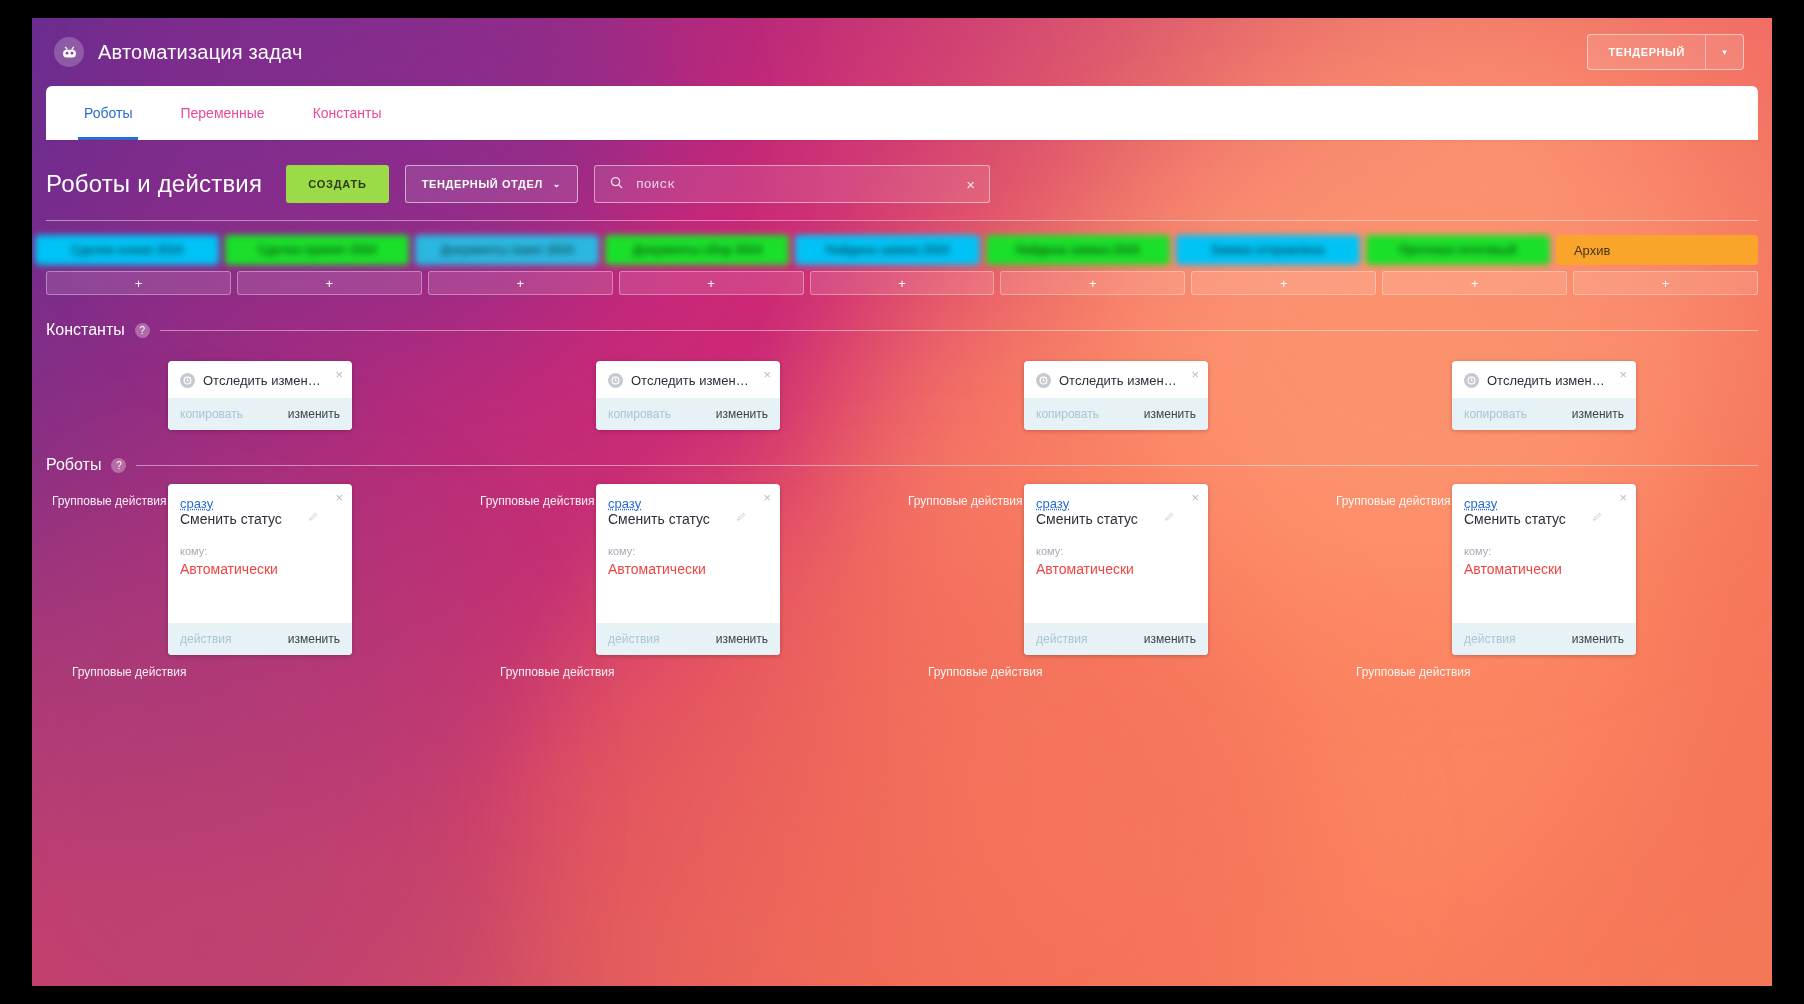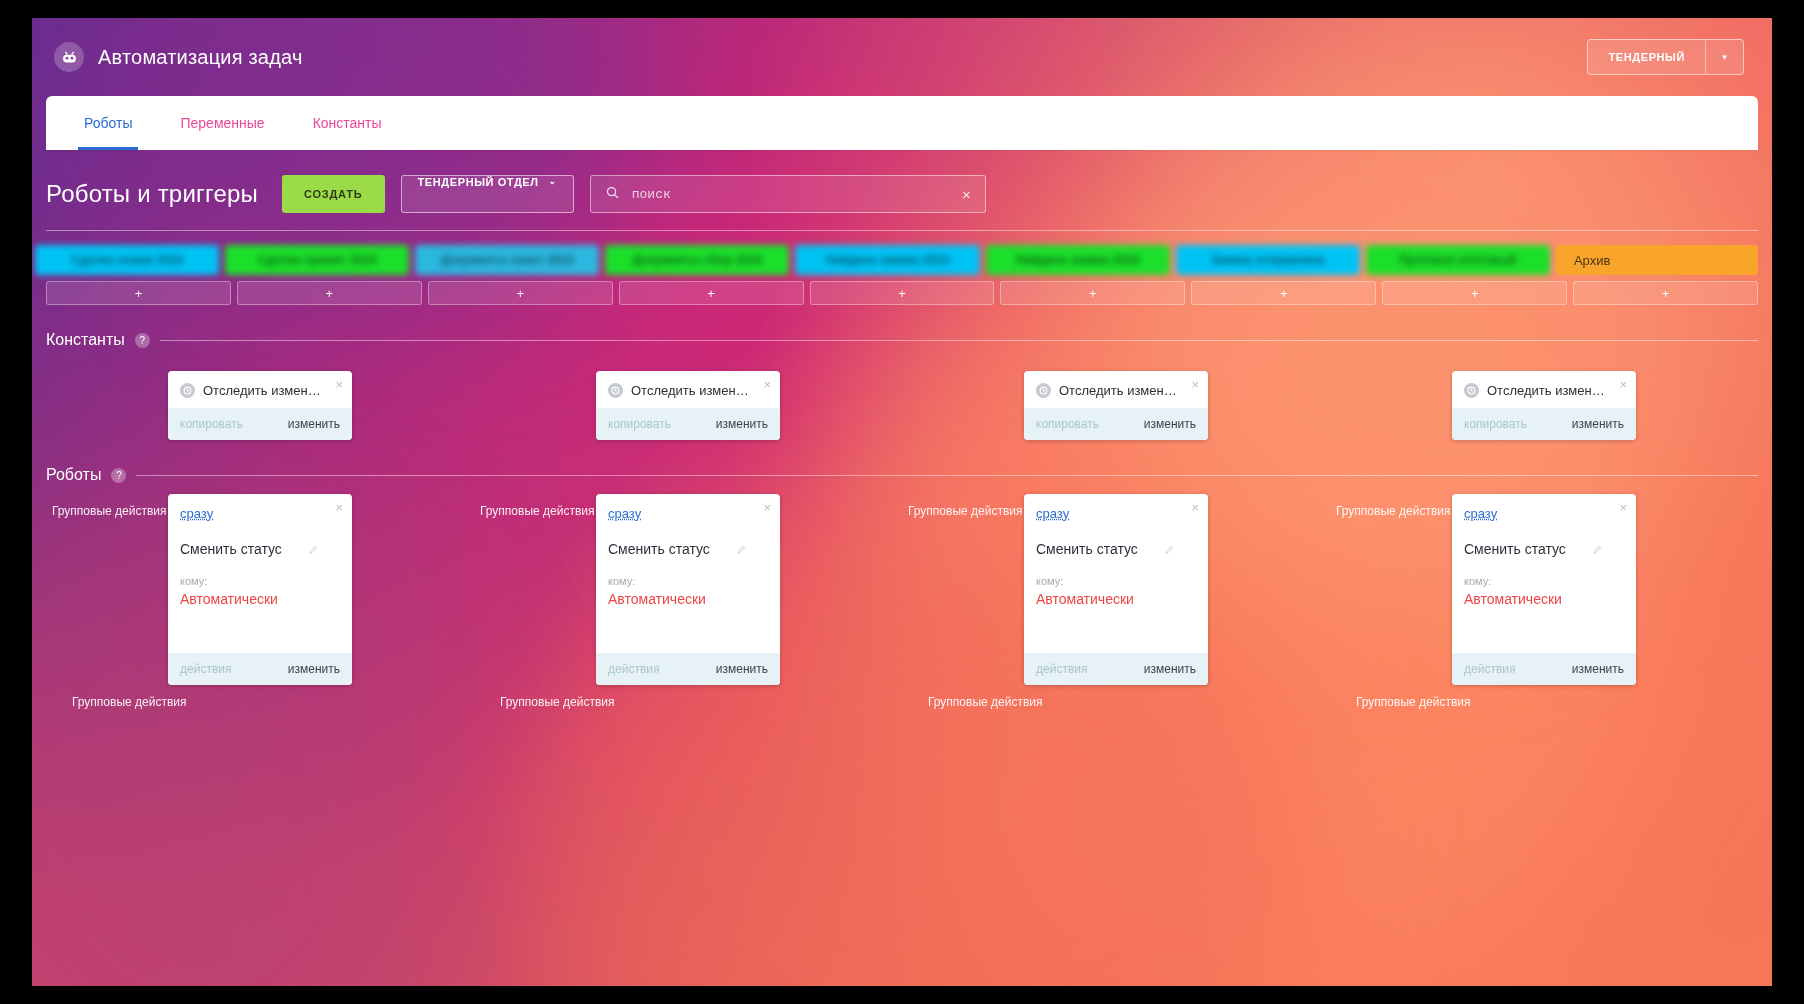--- a/index.html
+++ b/index.html
@@ -27,21 +27,21 @@
   .blob { position:absolute; border-radius:50%; filter: blur(70px); pointer-events:none; }
   .b1 { left: 820px; top: 180px;  width: 820px; height: 760px; background: rgba(255,140,100,0.55); }
   .b2 { left: 1080px; top: 20px;  width: 620px; height: 560px; background: rgba(255,168,128,0.40); }
   .b3 { left: 520px; top: 520px;  width: 760px; height: 620px; background: rgba(236,96,84,0.45); }
   .b4 { left: -120px; top: 480px; width: 560px; height: 640px; background: rgba(176,58,120,0.40); }
   .b5 { left: 120px; top: -120px; width: 520px; height: 420px; background: rgba(112,48,150,0.55); }
 
   
   .header {
     position: relative; z-index: 3;
-    height: 78px;
+    height: 68px;
     display: flex; align-items: center;
     padding: 0 28px 0 22px;
   }
   .brand { display:flex; align-items:center; gap:14px; }
   .brand-badge {
     width: 30px; height: 30px; border-radius: 50%;
     background: rgba(255,255,255,0.22);
     display:flex; align-items:center; justify-content:center;
     color:#fff;
   }
@@ -104,21 +104,21 @@
     margin-right: 8px; white-space: nowrap;
   }
   .create-btn {
     height: 38px; padding: 0 22px;
     background:#9cdb48; border:none; border-radius:3px;
     color:#2f3b14; font-size: 11px; font-weight:700; letter-spacing:.8px;
     cursor:pointer;
   }
   .dept-btn {
     height: 38px; padding: 0 16px;
-    display:flex; align-items:flex-start; gap:10px;
+    display:flex; align-items:center; gap:10px;
     border:1px solid rgba(255,255,255,0.55); border-radius:3px;
     background: rgba(255,255,255,0.10);
     color:#fff; font-size:11px; font-weight:700; letter-spacing:.6px;
     cursor:pointer;
   }
   .dept-btn .caret { font-size:9px; }
   .search {
     position: relative;
     flex: 0 0 auto; width: 396px; height: 38px;
     border:1px solid rgba(255,255,255,0.5); border-radius:3px;
@@ -218,21 +218,21 @@
     background:#e6f2f6;
     display:flex; align-items:center; justify-content:space-between;
     padding: 9px 12px;
     font-size: 12px;
   }
   .foot-left { color:#a9c6d1; cursor:pointer; }
   .foot-right { color:#3c434f; cursor:pointer; }
 
   .robot-card .card-body { padding-bottom: 46px; }
   .r-when { color:#2b6cd4; font-size:13px; text-decoration: underline; text-decoration-style: dotted; cursor:pointer; }
-  .r-action { display:flex; align-items:flex-end; gap:26px; margin-top:20px; }
+  .r-action { display:flex; align-items:flex-start; gap:26px; margin-top:0; }
   .r-action .txt { font-size:14px; color:#2b2f38; }
   .pencil { color:#c5c8cf; font-size:11px; cursor:pointer; }
   .r-label { margin-top:18px; font-size:11px; color:#a6a9b1; }
   .r-value { margin-top:4px; font-size:14px; color:#ef4444; cursor:pointer; }
 
   .group-left {
     position:absolute; left:6px; top:10px;
     font-size:12px; color: rgba(255,255,255,0.92);
     white-space:nowrap;
   }
@@ -273,21 +273,21 @@
     </div>
   </div>
 
   <div class="tabbar">
     <div class="tab active">Роботы</div>
     <div class="tab">Переменные</div>
     <div class="tab">Константы</div>
   </div>
 
   <div class="toolbar">
-    <div class="page-title">Роботы и триггеры</div>
+    <div class="page-title">Роботы и действия</div>
     <button class="create-btn">СОЗДАТЬ</button>
     <div class="dept-btn">
       <span>ТЕНДЕРНЫЙ ОТДЕЛ</span>
       <span class="caret">⌄</span>
     </div>
     <div class="search">
       <span>
         <svg width="15" height="15" viewBox="0 0 24 24" fill="none" stroke="rgba(255,255,255,.85)" stroke-width="2">
           <circle cx="10.5" cy="10.5" r="6.5"></circle>
             <path d="M15.5 15.5 L21 21"></path>

